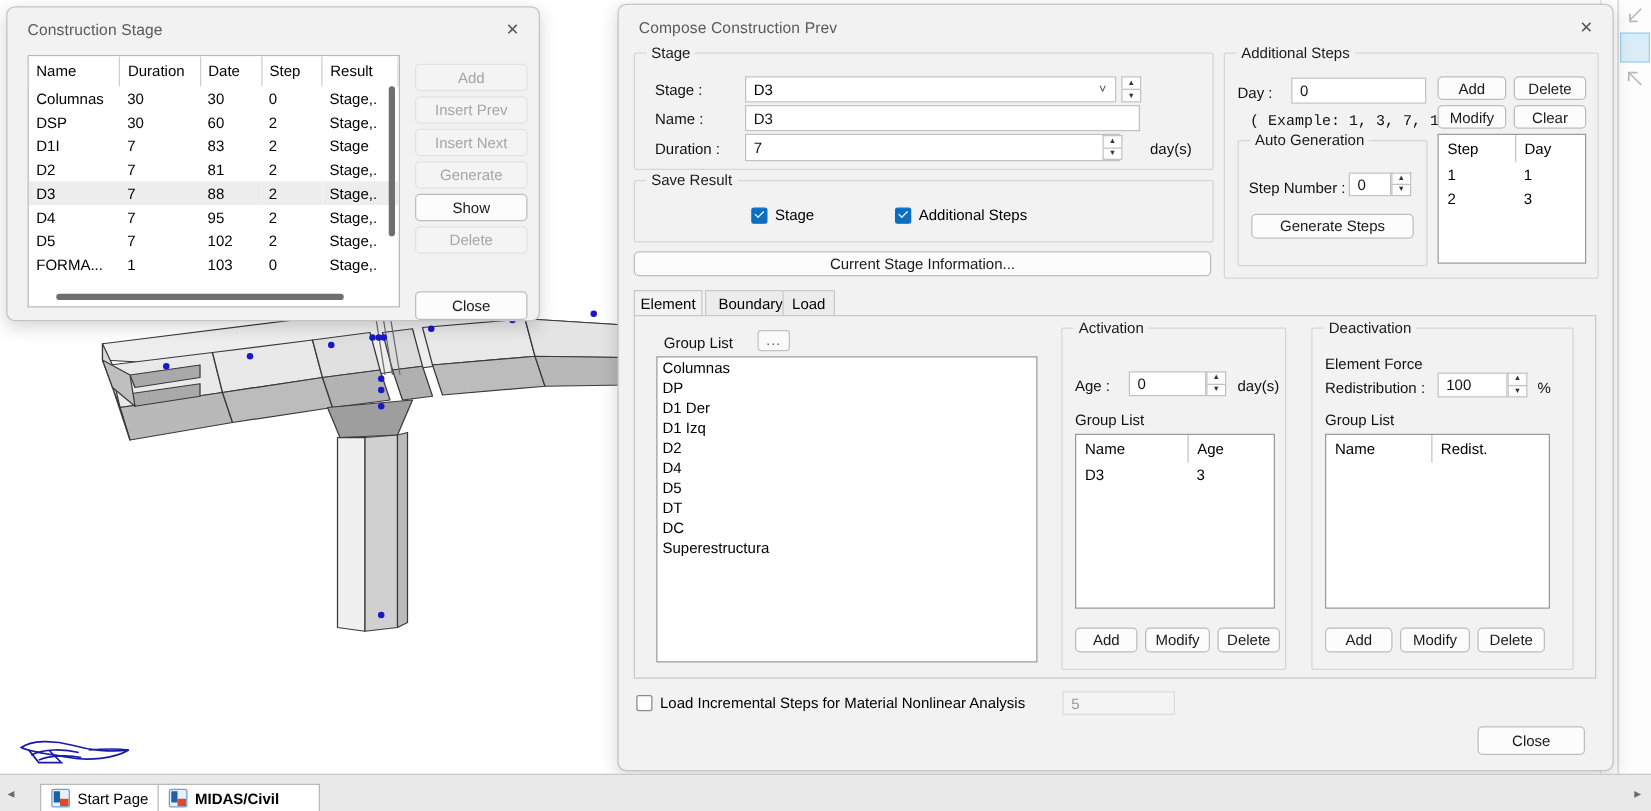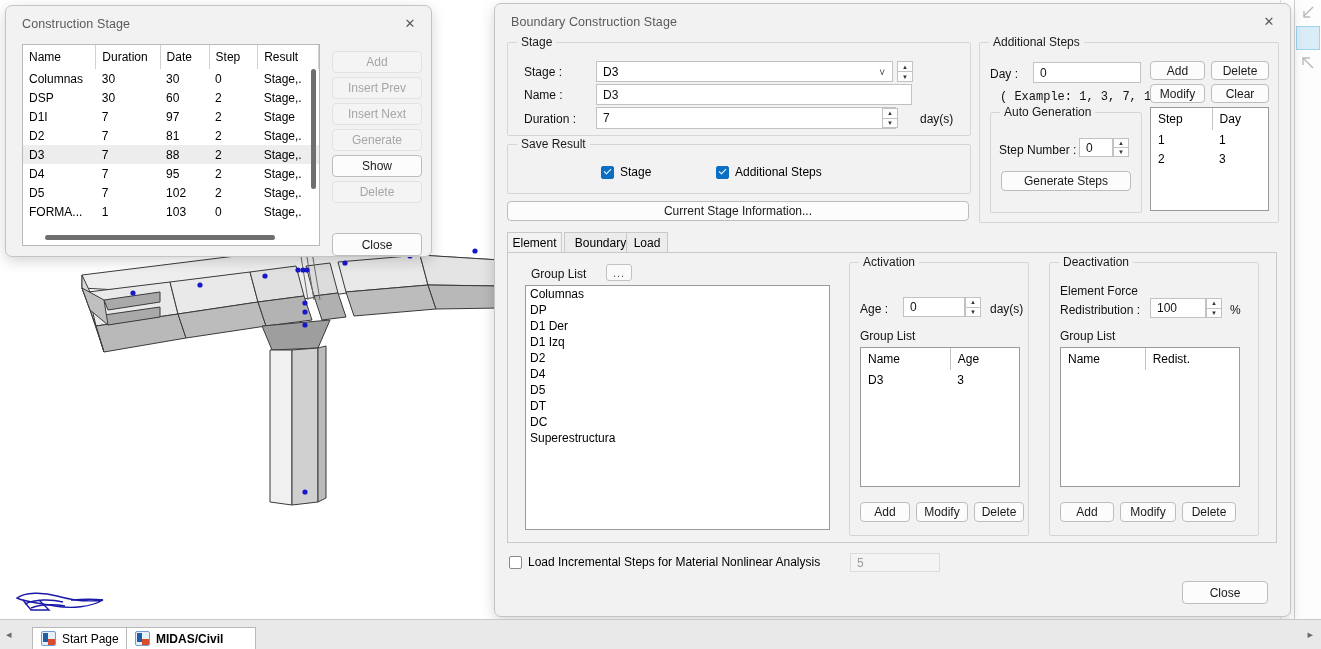--- a/index.html
+++ b/index.html
@@ -256,21 +256,21 @@
           <tr>
             <td class="col-n">DSP</td>
             <td class="col-d">30</td>
             <td class="col-dt">60</td>
             <td class="col-s">2</td>
             <td class="col-r">Stage,.</td>
           </tr>
           <tr>
             <td class="col-n">D1I</td>
             <td class="col-d">7</td>
-            <td class="col-dt">97</td>
+            <td class="col-dt">83</td>
             <td class="col-s">2</td>
             <td class="col-r">Stage</td>
           </tr>
           <tr>
             <td class="col-n">D2</td>
             <td class="col-d">7</td>
             <td class="col-dt">81</td>
             <td class="col-s">2</td>
             <td class="col-r">Stage,.</td>
           </tr>
@@ -313,21 +313,21 @@
       <div class="btn disabled">Insert Prev</div>
       <div class="btn disabled">Insert Next</div>
       <div class="btn disabled">Generate</div>
       <div class="btn enabled">Show</div>
       <div class="btn disabled">Delete</div>
     </div>
   <div class="btn enabled" id="cs-close">Close</div>
 </div>
 
 <div class="dlg" id="cc-dlg">
-  <div class="dlg-title">Boundary Construction Stage</div>
+  <div class="dlg-title">Compose Construction Prev</div>
   <div class="dlg-close">✕</div>
 
   <div class="group" style="left:12px;top:38px;width:462px;height:92px;">
     <span class="lg">Stage</span>
 
     <span class="lbl" style="left:16px;top:22px;">Stage :</span>
     <div class="combo" style="left:88px;top:18px;width:297px;height:21px;">
       <span>D3</span>
       <span class="chev">˅</span>
     </div>

